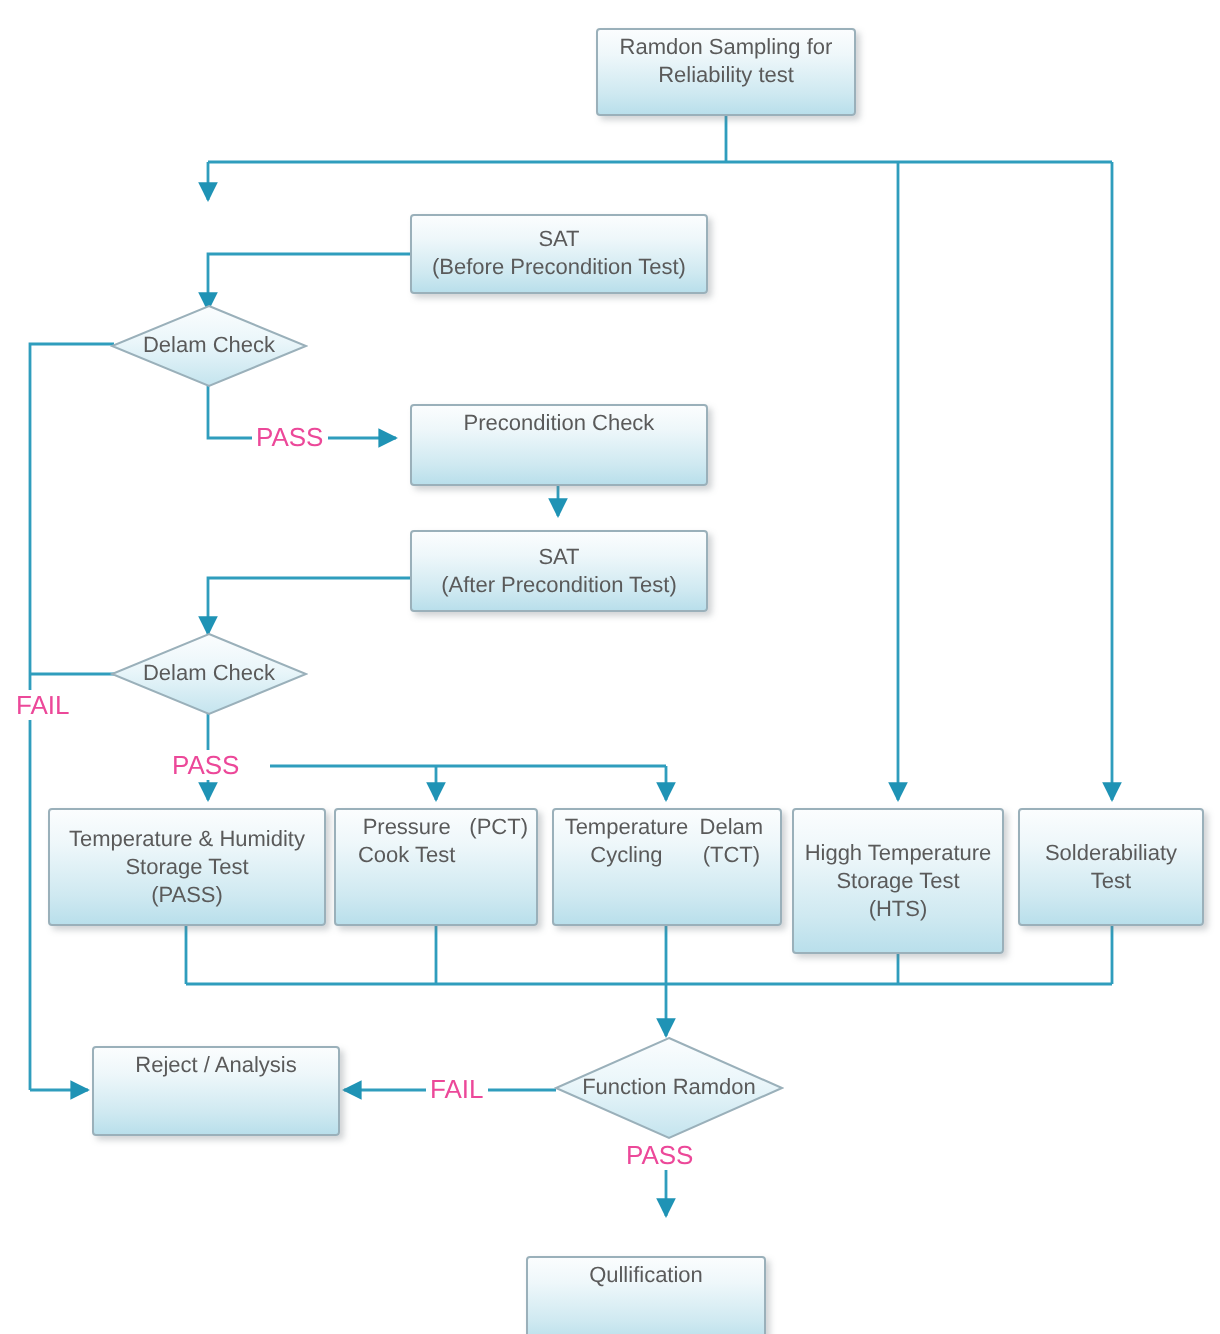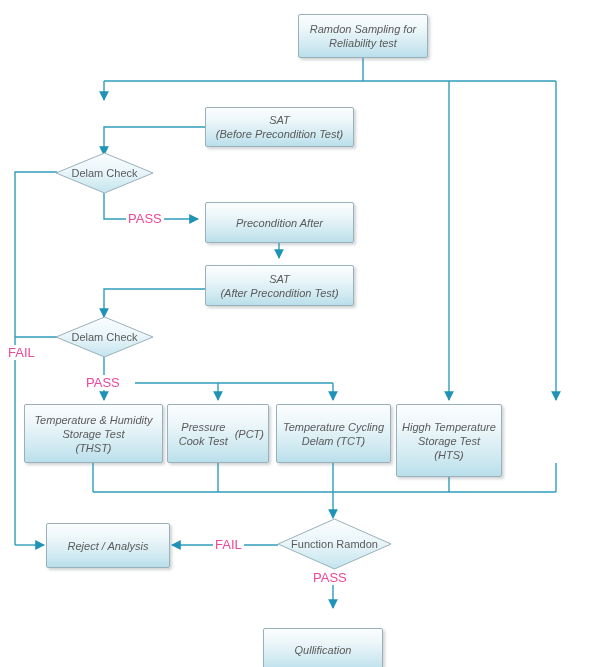--- a/index.html
+++ b/index.html
@@ -24,24 +24,22 @@
     position: absolute;
     left: 0; top: 0;
     width: 610px;
     height: 667px;
     pointer-events: none;
   }
   .node {
     position: absolute;
     box-sizing: border-box;
     display: flex;
-    align-items: center;
     justify-content: center;
     text-align: center;
-    font-style: italic;
   }
   .box {
     border: 1px solid #9ab0ba;
     border-radius: 2px;
     background: linear-gradient(to bottom, #fbfdfe 0%, #eef7fa 30%, #cfe9f1 75%, #b9dfeb 100%);
     box-shadow: 2px 2px 3px rgba(120,130,135,0.35);
     color: #5a5a5a;
     font-size: 11px;
     line-height: 14px;
     padding: 2px 4px;
@@ -150,57 +148,61 @@
           <stop offset="45%" stop-color="#eaf6fa"></stop>
           <stop offset="100%" stop-color="#c4e4ee"></stop>
         </linearGradient>
       </defs>
       <polygon points="49.5,1 98,21 49.5,41 1,21" fill="url(#dgrad1)" stroke="#9ab0ba" stroke-width="1"></polygon>
     </svg>
     <span class="diamond-label">Delam Check</span>
   </div>
 
   <div class="node box" style="left:205px; top:202px; width:149px; height:41px;">
-    <span>Precondition After</span>
+    <span>Precondition Check</span>
   </div>
 
   <div class="node box" style="left:205px; top:265px; width:149px; height:41px; flex-direction:column;">
     <span>SAT</span>
     <span>(After Precondition Test)</span>
   </div>
 
   <div class="diamond-wrap" style="left:55px; top:316px; width:99px; height:42px;">
     <svg width="99" height="42" viewBox="0 0 99 42">
       <polygon points="49.5,1 98,21 49.5,41 1,21" fill="url(#dgrad1)" stroke="#9ab0ba" stroke-width="1"></polygon>
     </svg>
     <span class="diamond-label">Delam Check</span>
   </div>
 
   <div class="node box" style="left:24px; top:404px; width:139px; height:59px; flex-direction:column;">
     <span>Temperature &amp; Humidity</span>
     <span>Storage Test</span>
-    <span>(THST)</span>
+    <span>(PASS)</span>
   </div>
 
   <div class="node box" style="left:167px; top:404px; width:102px; height:59px; flex-direction:row;">
     <span>Pressure Cook Test</span>
     <span>(PCT)</span>
   </div>
 
-  <div class="node box" style="left:276px; top:404px; width:115px; height:59px; flex-direction:column;">
+  <div class="node box" style="left:276px; top:404px; width:115px; height:59px; ">
     <span>Temperature Cycling</span>
     <span>Delam (TCT)</span>
   </div>
 
   <div class="node box" style="left:396px; top:404px; width:106px; height:73px; flex-direction:column;">
     <span>Higgh Temperature</span>
     <span>Storage Test</span>
     <span>(HTS)</span>
   </div>
 
+  <div class="node box" style="left:509px; top:404px; width:93px; height:59px; flex-direction:column;">
+    <span>Solderabiliaty</span>
+    <span>Test</span>
+  </div>
 
   <div class="diamond-wrap" style="left:277px; top:518px; width:115px; height:52px;">
     <svg width="115" height="52" viewBox="0 0 115 52">
       <polygon points="57.5,1 114,26 57.5,51 1,26" fill="url(#dgrad1)" stroke="#9ab0ba" stroke-width="1"></polygon>
     </svg>
     <span class="diamond-label">Function Ramdon</span>
   </div>
 
   <div class="node box" style="left:46px; top:523px; width:124px; height:45px;">
     <span>Reject / Analysis</span>

